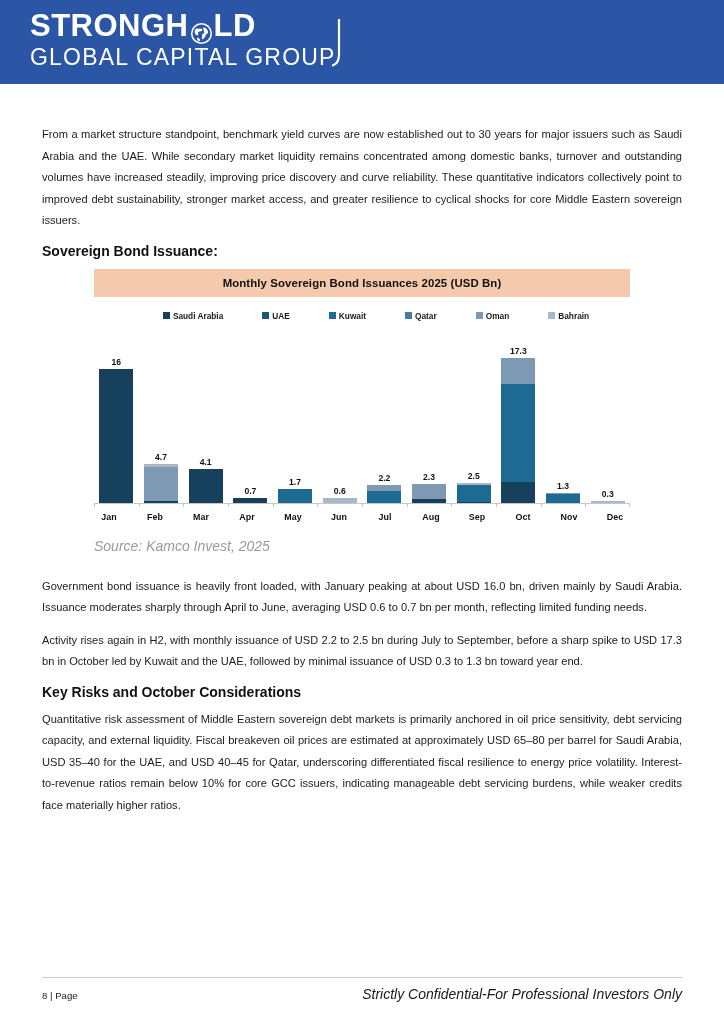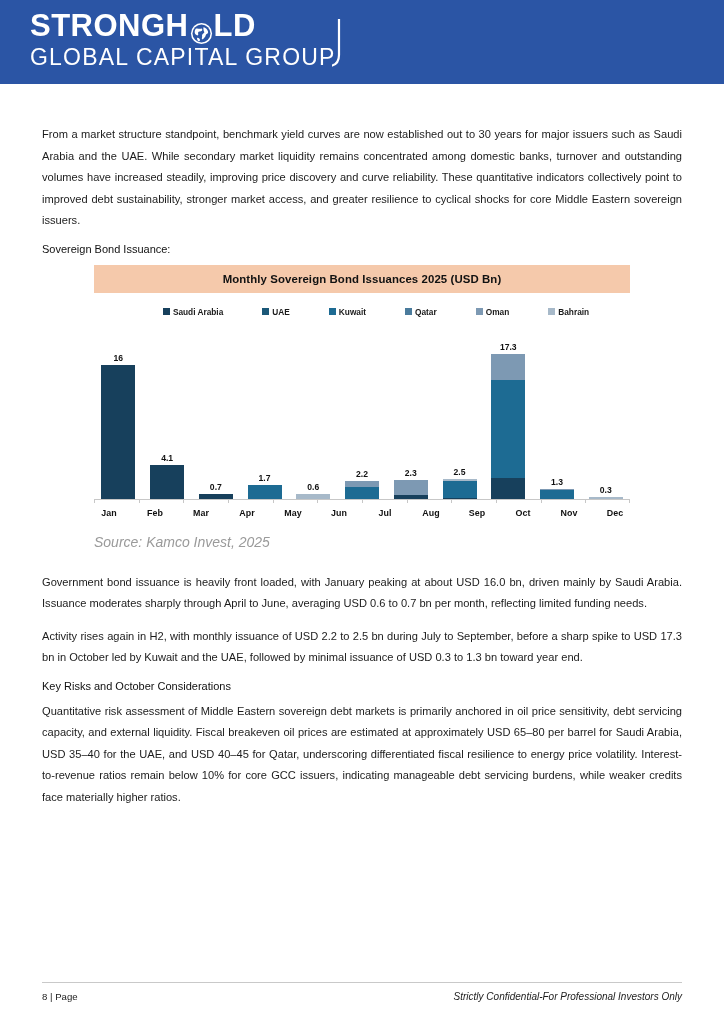--- a/index.html
+++ b/index.html
@@ -79,22 +79,22 @@
   p.body {
     font-family: "Liberation Sans", sans-serif;
     font-size: 11.1px;
     line-height: 21.5px;
     color: #1b1b1b;
     text-align: justify;
     margin-bottom: 11px;
   }
   h3.heading {
     font-family: "Liberation Sans", sans-serif;
-    font-size: 11px;
-    font-weight: normal;
+    font-size: 14px;
+    font-weight: bold;
     color: #101010;
     margin-bottom: 9px;
     margin-top: 2px;
   }
 
   
   .chart-block {
     position: relative;
     width: 640px;
     margin-top: 10px;
@@ -250,21 +250,21 @@
     align-items: baseline;
   }
   .footer-left {
     font-family: "Liberation Sans", sans-serif;
     font-size: 9.6px;
     color: #1b1b1b;
     text-align: right;
   }
   .footer-right {
     font-family: "Liberation Sans", sans-serif;
-    font-size: 10px;
+    font-size: 14px;
     font-style: italic;
     color: #1b1b1b;
   }
 </style>
 </head>
 <body>
 
 <div class="page">
 
   <div class="header-band">
@@ -331,20 +331,28 @@
 
       <div class="plot">
         <div class="bars" id="chart-bars">
             <div class="bar-slot">
               <div class="bar-value" style="bottom: 136.222px;">16</div>
               <div class="bar-stack" style="height: 134.222px;">
                 <div class="seg" style="background: rgb(23, 64, 92); height: 100%;"></div>
               </div>
             </div>
             <div class="bar-slot">
+              <div class="bar-value" style="bottom: 41.4278px;">4.7</div>
+              <div class="bar-stack" style="height: 39.4278px;">
+                <div class="seg" style="background: rgb(23, 64, 92); height: 7.44681%;"></div>
+                <div class="seg" style="background: rgb(125, 153, 179); height: 85.1064%;"></div>
+                <div class="seg" style="background: rgb(167, 185, 201); height: 7.44681%;"></div>
+              </div>
+            </div>
+            <div class="bar-slot">
               <div class="bar-value" style="bottom: 36.3944px;">4.1</div>
               <div class="bar-stack" style="height: 34.3944px;">
                 <div class="seg" style="background: rgb(23, 64, 92); height: 100%;"></div>
               </div>
             </div>
             <div class="bar-slot">
               <div class="bar-value" style="bottom: 7.87222px;">0.7</div>
               <div class="bar-stack" style="height: 5.87222px;">
                 <div class="seg" style="background: rgb(23, 64, 92); height: 100%;"></div>
               </div>

